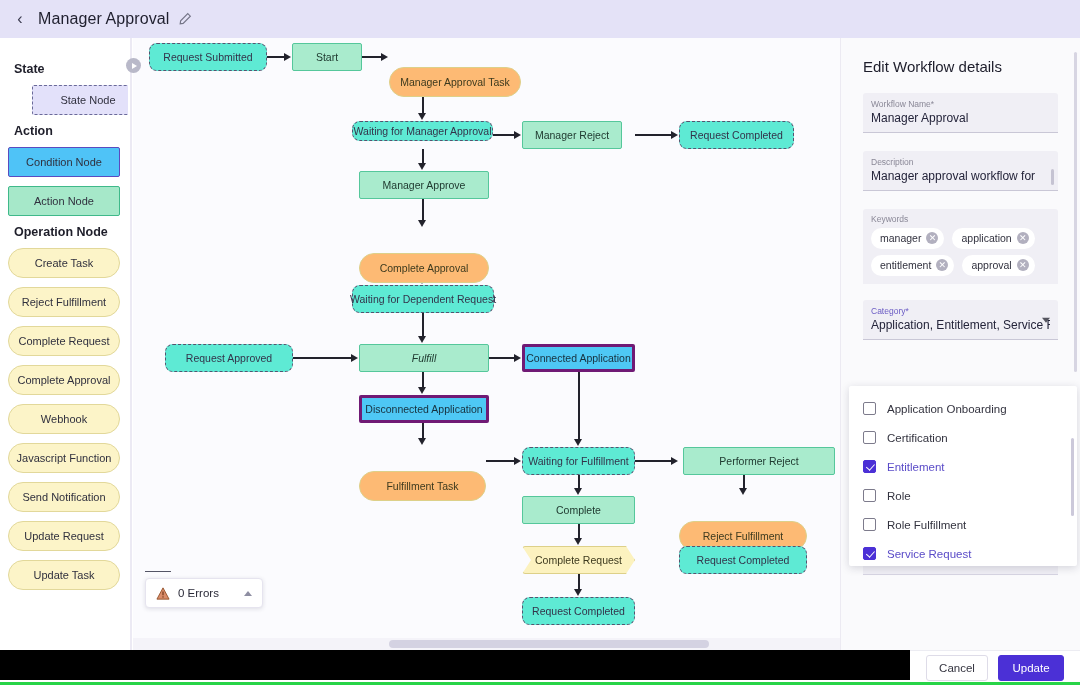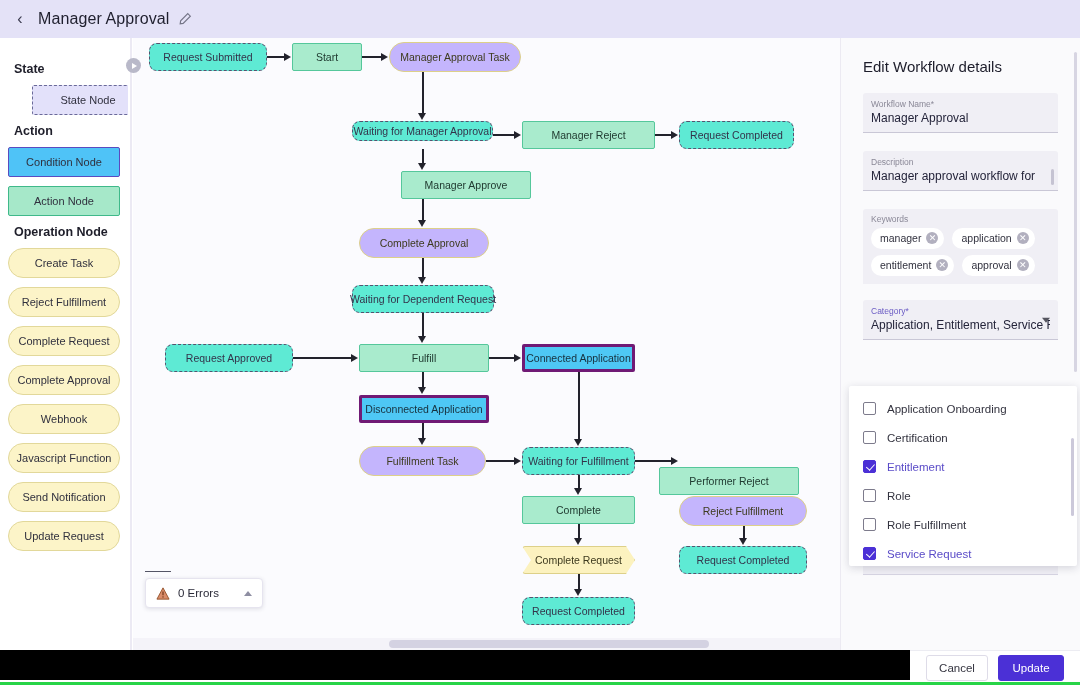--- a/index.html
+++ b/index.html
@@ -140,24 +140,25 @@
     border-radius: 2px;
     color: #203b31;
   }
   .n-condition {
     background: #4ec8f5;
     border: 3px solid #701a75;
     border-radius: 2px;
     color: #17303d;
   }
   .n-op {
-    background: #c4b5fd;
+    background: #fdba74;
     border: 1px solid #ddd089;
     border-radius: 16px;
     color: #3d3a1e;
+    margin-top: 25px;
   }
   .n-op-flag {
     background: #fcf2bf;
     border: 1px solid #ddd089;
     border-radius: 3px;
     color: #3d3a1e;
     clip-path: polygon(0 0, calc(100% - 9px) 0, 100% 50%, calc(100% - 9px) 100%, 0 100%, 9px 50%);
   }
 
   
@@ -400,20 +401,23 @@
       </div>
     <div class="node-chip chip-op">
       <span>Javascript Function</span>
       </div>
     <div class="node-chip chip-op">
       <span>Send Notification</span>
       </div>
     <div class="node-chip chip-op">
       <span>Update Request</span>
       </div>
+    <div class="node-chip chip-op">
+      <span>Update Task</span>
+      </div>
   </div>
 
   <div class="pal-divider"></div>
   <div class="collapse-btn">
       <span class="tri"></span>
     </div>
 
   <div class="canvas">
     <div class="canvas-inner" id="canvas-inner">
 
@@ -484,54 +488,54 @@
         </div>
         <div class="node n-action" style="left: 159px; top: 5px; width: 70px; height: 28px;">
           <span>Start</span>
         </div>
         <div class="node n-op" style="left: 256px; top: 4px; width: 132px; height: 30px;">
           <span>Manager Approval Task</span>
         </div>
         <div class="node n-state" style="left: 219px; top: 83px; width: 141px; height: 20px;">
           <span>Waiting for Manager Approval</span>
         </div>
-        <div class="node n-action" style="left: 389px; top: 83px; width: 133px; height: 28px;">
+        <div class="node n-action" style="left: 389px; top: 83px; width: 100px; height: 28px;">
           <span>Manager Reject</span>
         </div>
         <div class="node n-state" style="left: 546px; top: 83px; width: 115px; height: 28px;">
           <span>Request Completed</span>
         </div>
-        <div class="node n-action" style="left: 226px; top: 133px; width: 130px; height: 28px; margin-left: 42px;">
+        <div class="node n-action" style="left: 226px; top: 133px; width: 130px; height: 28px;">
           <span>Manager Approve</span>
         </div>
         <div class="node n-op" style="left: 226px; top: 190px; width: 130px; height: 30px;">
           <span>Complete Approval</span>
         </div>
         <div class="node n-state" style="left: 219px; top: 247px; width: 142px; height: 28px;">
           <span>Waiting for Dependent Request</span>
         </div>
         <div class="node n-state" style="left: 32px; top: 306px; width: 128px; height: 28px;">
           <span>Request Approved</span>
         </div>
-        <div class="node n-action" style="left: 226px; top: 306px; width: 130px; height: 28px;">
+        <div class="node n-action" style="left: 226px; top: 306px; width: 130px; height: 28px; font-style: italic;">
           <span>Fulfill</span>
         </div>
         <div class="node n-condition" style="left: 389px; top: 306px; width: 113px; height: 28px;">
           <span>Connected Application</span>
         </div>
         <div class="node n-condition" style="left: 226px; top: 357px; width: 130px; height: 28px;">
           <span>Disconnected Application</span>
         </div>
         <div class="node n-op" style="left: 226px; top: 408px; width: 127px; height: 30px;">
           <span>Fulfillment Task</span>
         </div>
         <div class="node n-state" style="left: 389px; top: 409px; width: 113px; height: 28px;">
           <span>Waiting for Fulfillment</span>
         </div>
-        <div class="node n-action" style="left: 526px; top: 409px; width: 140px; height: 28px; margin-top: 20px;">
+        <div class="node n-action" style="left: 550px; top: 409px; width: 152px; height: 28px;">
           <span>Performer Reject</span>
         </div>
         <div class="node n-action" style="left: 389px; top: 458px; width: 113px; height: 28px;">
           <span>Complete</span>
         </div>
         <div class="node n-op" style="left: 546px; top: 458px; width: 128px; height: 30px;">
           <span>Reject Fulfillment</span>
         </div>
         <div class="node n-op-flag" style="left: 389px; top: 508px; width: 113px; height: 28px;">
           <span>Complete Request</span>

